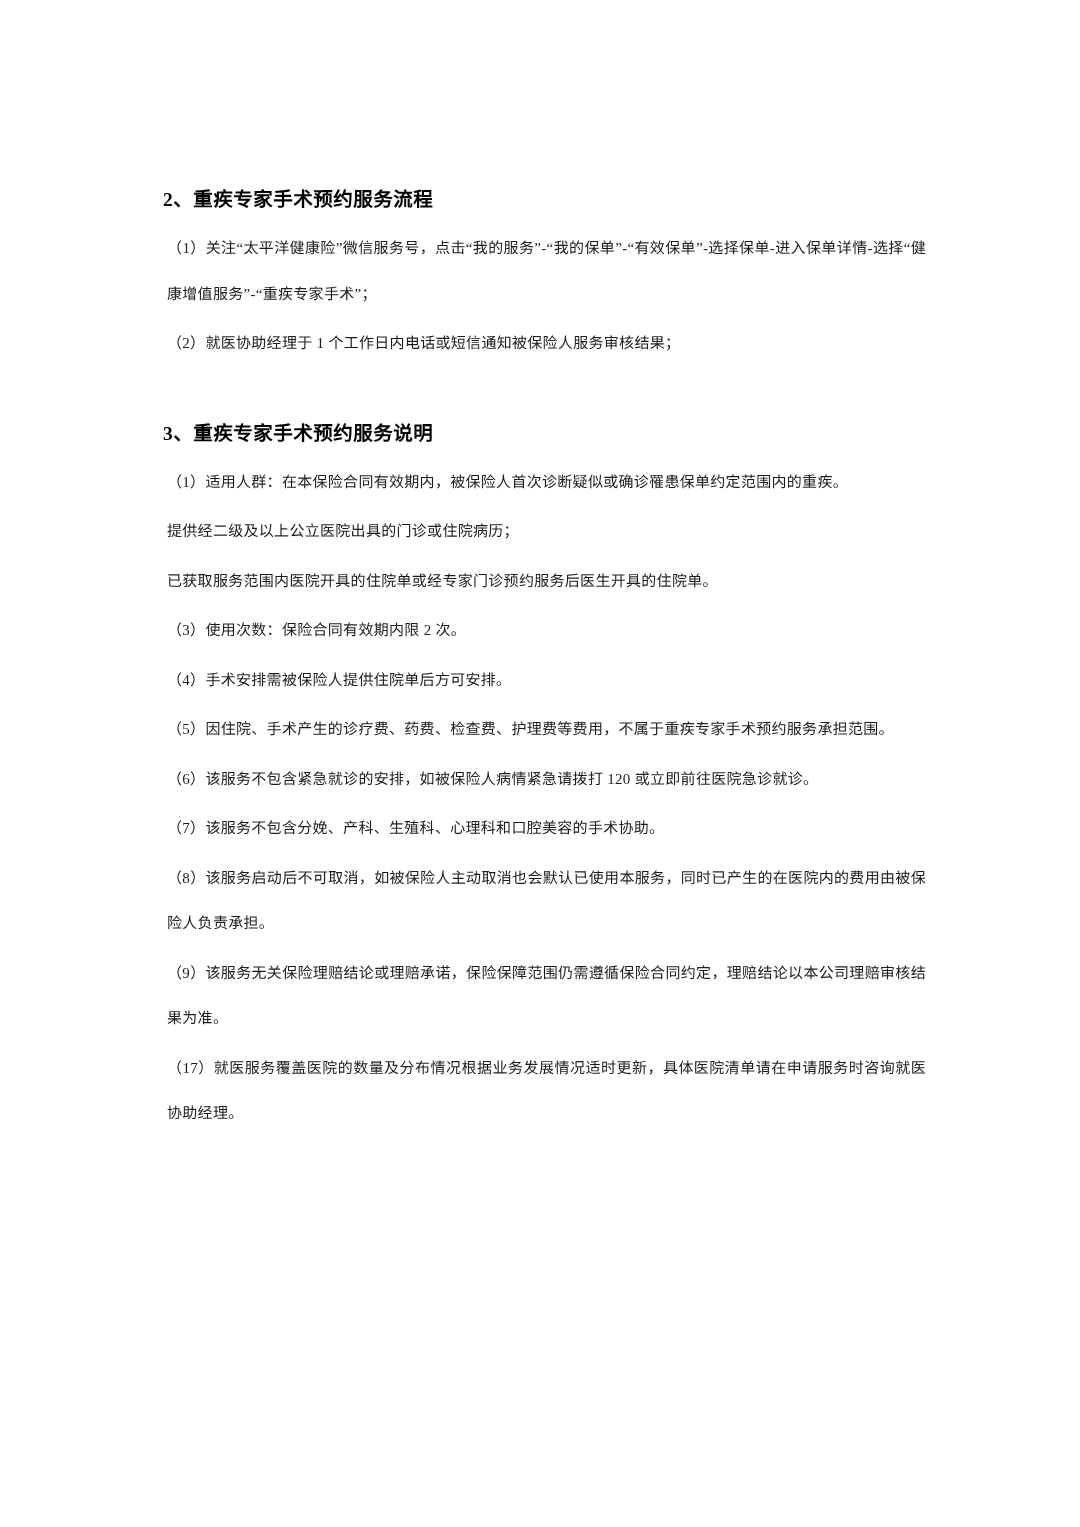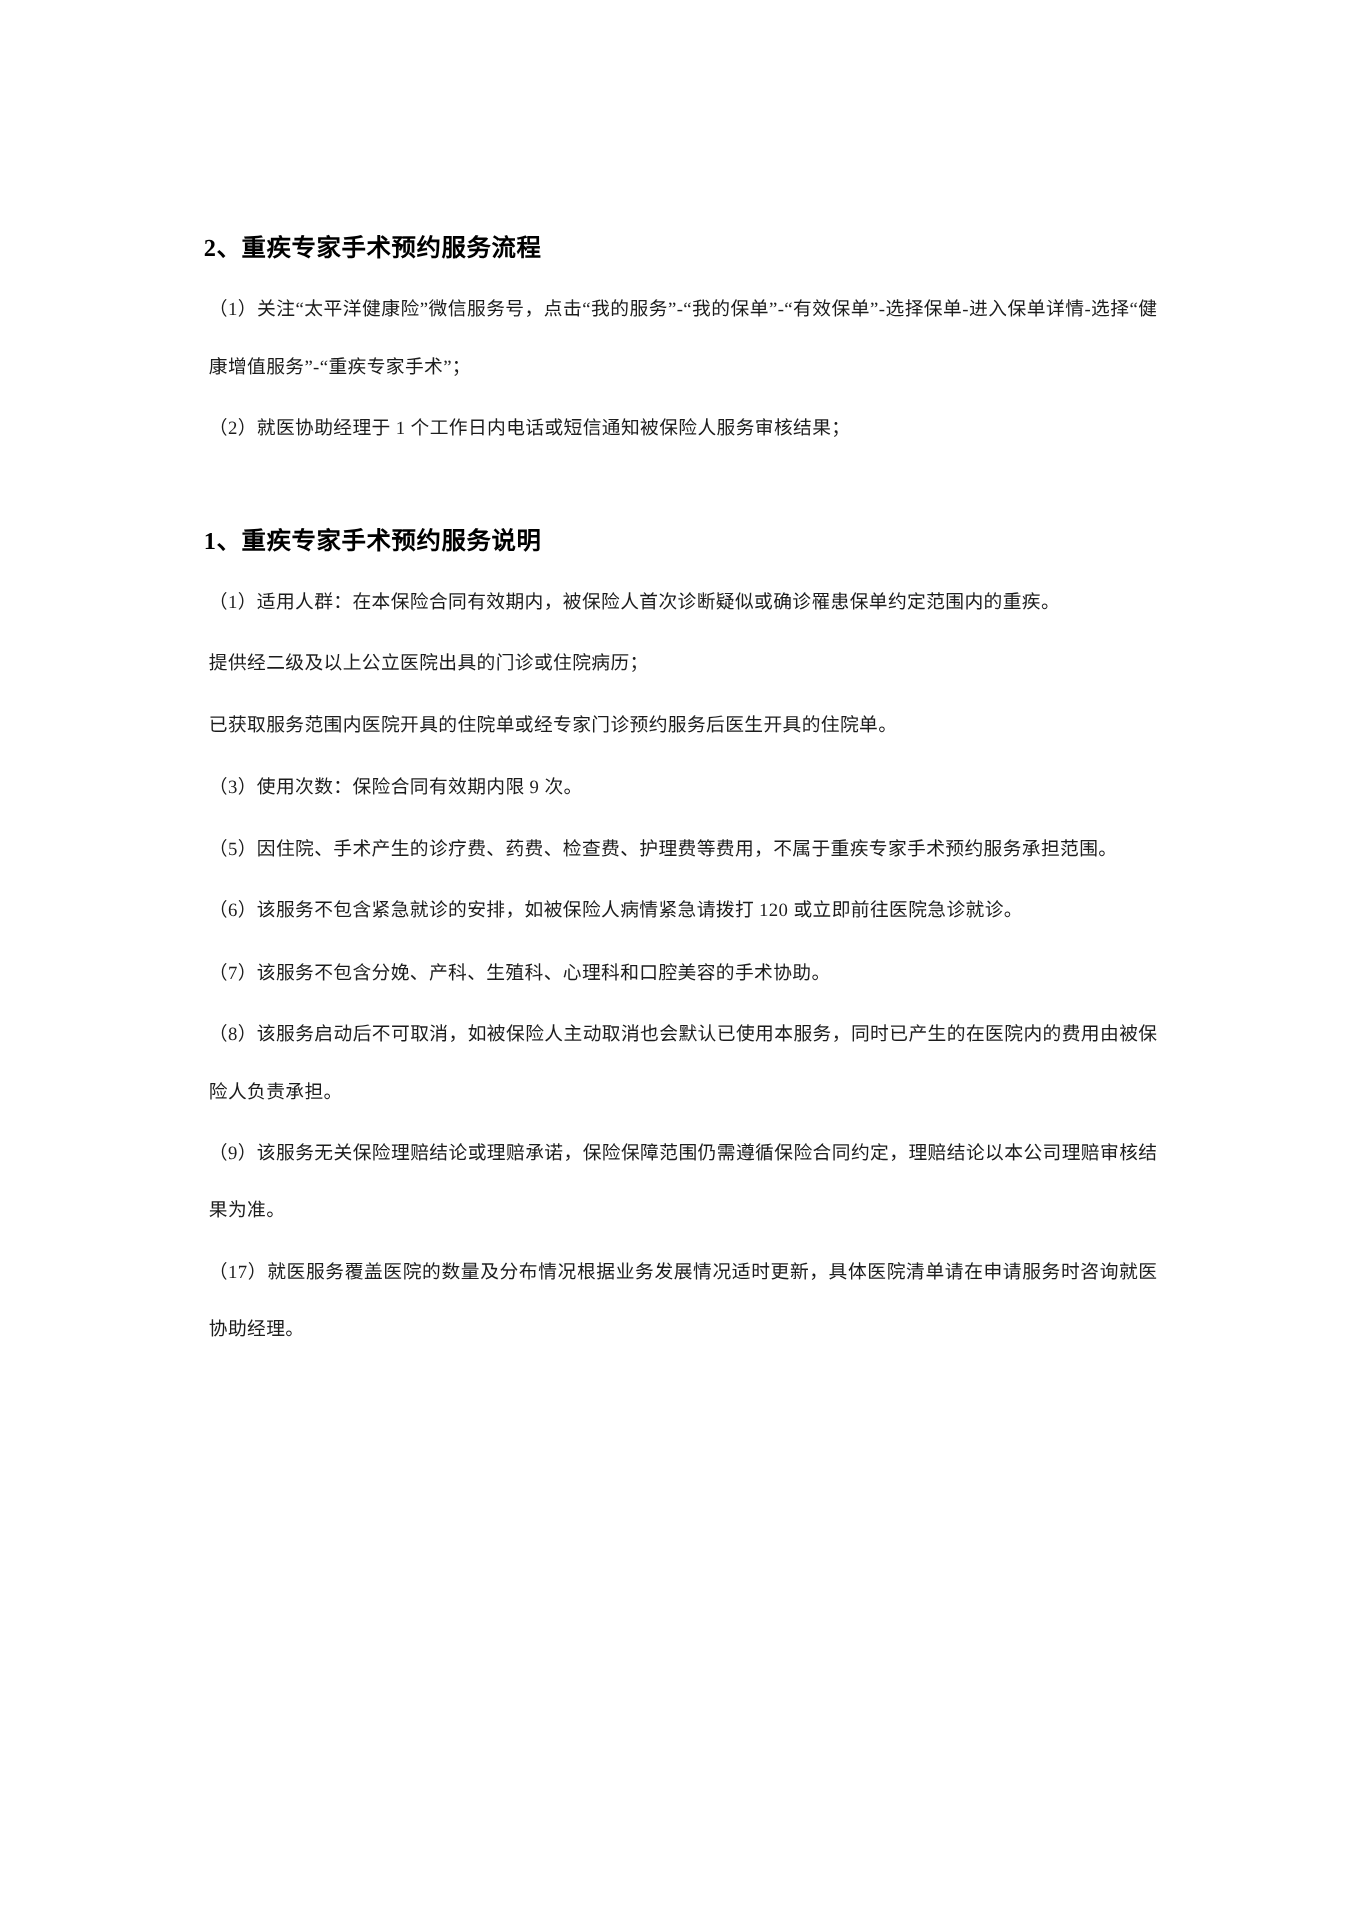--- a/index.html
+++ b/index.html
@@ -43,25 +43,26 @@
 
 <div class="page">
 
   <div class="section">
     <h2 class="heading">2、重疾专家手术预约服务流程</h2>
     <p class="para">（1）关注“太平洋健康险”微信服务号，点击“我的服务”-“我的保单”-“有效保单”-选择保单-进入保单详情-选择“健康增值服务”-“重疾专家手术”；</p>
     <p class="para">（2）就医协助经理于 1 个工作日内电话或短信通知被保险人服务审核结果；</p>
   </div>
 
   <div class="section">
-    <h2 class="heading">1、重疾专家手术预约服务说明</h2>
+    <h2 class="heading">3、重疾专家手术预约服务说明</h2>
     <p class="para">（1）适用人群：在本保险合同有效期内，被保险人首次诊断疑似或确诊罹患保单约定范围内的重疾。</p>
     <p class="para">提供经二级及以上公立医院出具的门诊或住院病历；</p>
     <p class="para">已获取服务范围内医院开具的住院单或经专家门诊预约服务后医生开具的住院单。</p>
-    <p class="para">（3）使用次数：保险合同有效期内限 9 次。</p>
+    <p class="para">（3）使用次数：保险合同有效期内限 2 次。</p>
+    <p class="para">（4）手术安排需被保险人提供住院单后方可安排。</p>
     <p class="para">（5）因住院、手术产生的诊疗费、药费、检查费、护理费等费用，不属于重疾专家手术预约服务承担范围。</p>
     <p class="para">（6）该服务不包含紧急就诊的安排，如被保险人病情紧急请拨打 120 或立即前往医院急诊就诊。</p>
     <p class="para">（7）该服务不包含分娩、产科、生殖科、心理科和口腔美容的手术协助。</p>
     <p class="para">（8）该服务启动后不可取消，如被保险人主动取消也会默认已使用本服务，同时已产生的在医院内的费用由被保险人负责承担。</p>
     <p class="para">（9）该服务无关保险理赔结论或理赔承诺，保险保障范围仍需遵循保险合同约定，理赔结论以本公司理赔审核结果为准。</p>
     <p class="para">（17）就医服务覆盖医院的数量及分布情况根据业务发展情况适时更新，具体医院清单请在申请服务时咨询就医协助经理。</p>
   </div>
 
 </div>
 

